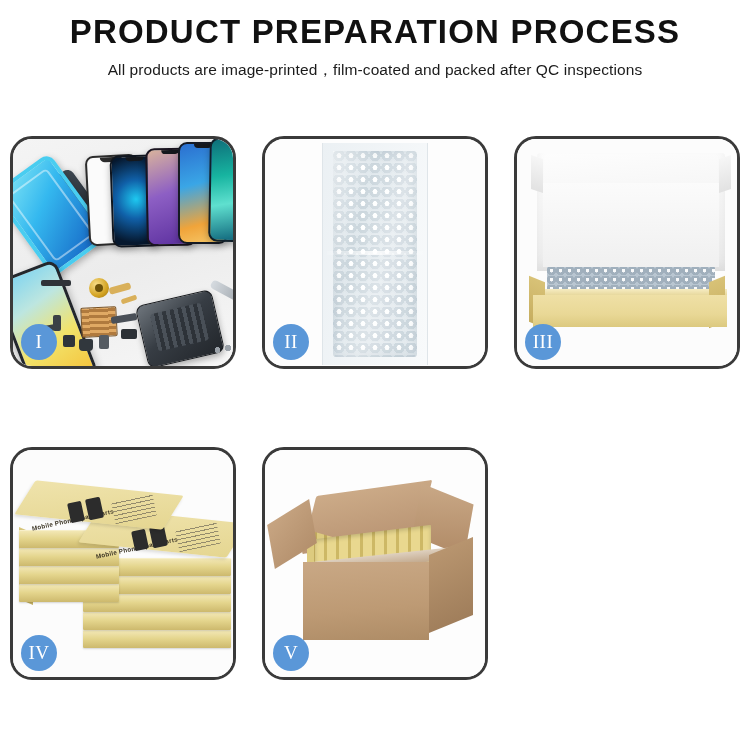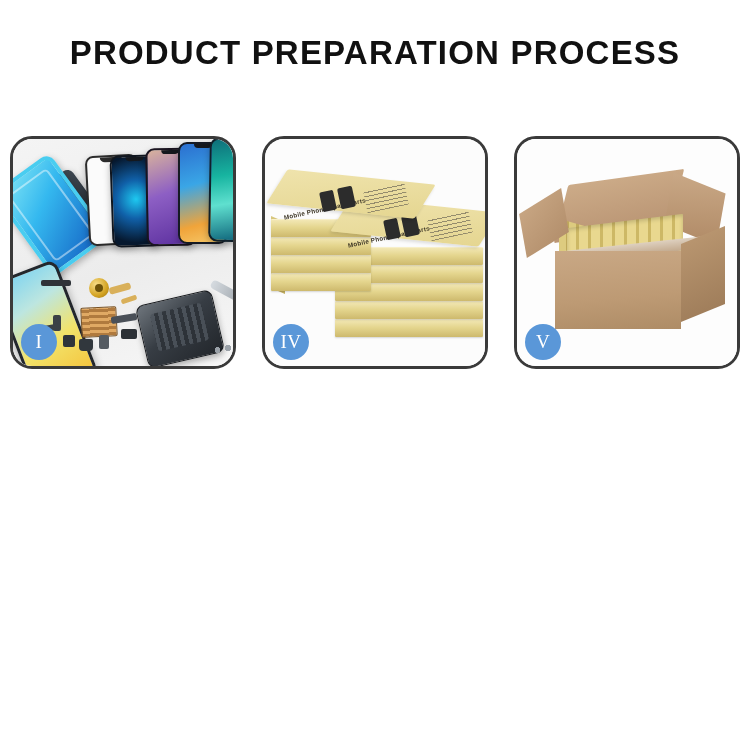--- a/index.html
+++ b/index.html
@@ -5,21 +5,21 @@
   html,body{margin:0;padding:0;}
   body{
     width:750px;height:750px;
     background:#ffffff;
     font-family:"Liberation Sans", sans-serif;
     overflow:hidden;
   }
   .page{position:relative;width:750px;height:750px;}
 
   
-  .header{padding-top:34px;text-align:center;}
+  .header{padding-top:13px;text-align:center;}
   .title{
     font-size:33px;
     font-weight:700;
     letter-spacing:1.2px;
     color:#111111;
     line-height:1.15;
     white-space:nowrap;
   }
   .subtitle{
     margin-top:9px;
@@ -322,20 +322,21 @@
   .c6-wrap{position:absolute;left:150px;top:18px;width:64px;height:36px;
     background:linear-gradient(160deg,rgba(245,245,245,.9),rgba(225,228,230,.5));transform:rotate(-10deg);border-radius:3px;}
 </style>
 </head>
 <body>
 
 <div class="page">
 
   <div class="header">
     <div class="title">PRODUCT PREPARATION PROCESS</div>
+    <div class="subtitle">All products are image-printed，film-coated and packed after QC inspections</div>
   </div>
 
   <div class="grid">
 
     <div class="panel">
       <div class="scene p1">
         <div class="ph ph-b"></div>
         <div class="ph ph-a"></div>
         <div class="ph ph-white"></div>
         <div class="ph ph1">
@@ -364,21 +365,42 @@
         <div class="strip s8"></div>
         <div class="strip s9"></div>
         <div class="strip s10"></div>
         <div class="strip s11"></div>
         <div class="driver"></div>
         <div class="screws"></div>
       </div>
       <div class="badge">I</div>
     </div>
 
-
+    <div class="panel">
+      <div class="scene p2">
+        <div class="wrapbag"></div>
+        <div class="bubbles"></div>
+        <div class="bubble-sheen"></div>
+        <div class="bag-seam"></div>
+      </div>
+      <div class="badge">II</div>
+    </div>
+
+    <div class="panel">
+      <div class="scene p3">
+        <div class="lid"></div>
+        <div class="foam"></div>
+        <div class="box3-bubbles"></div>
+        <div class="box3-rim"></div>
+        <div class="box3-left"></div>
+        <div class="box3-right"></div>
+        <div class="box3-front"></div>
+      </div>
+      <div class="badge">III</div>
+    </div>
 
     <div class="panel">
       <div class="scene p4">
         <div class="stack">
           <div class="side-a"></div>
           <div class="slab sl-b5"></div>
           <div class="slab sl-b4"></div>
           <div class="slab sl-b3"></div>
           <div class="slab sl-b2"></div>
           <div class="slab sl-b1"></div>

